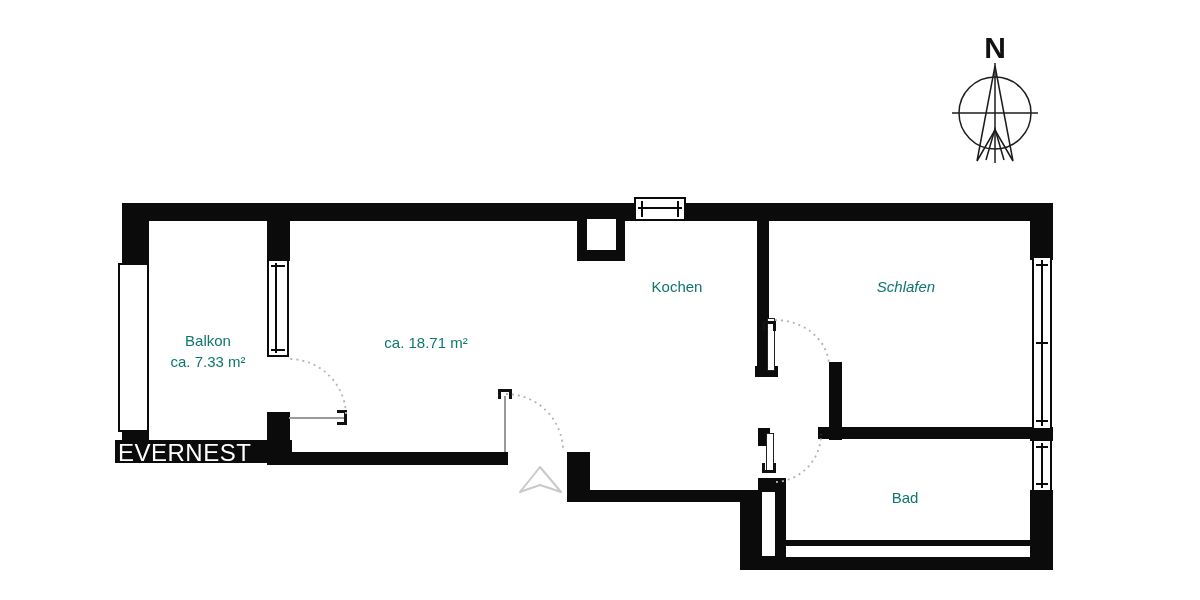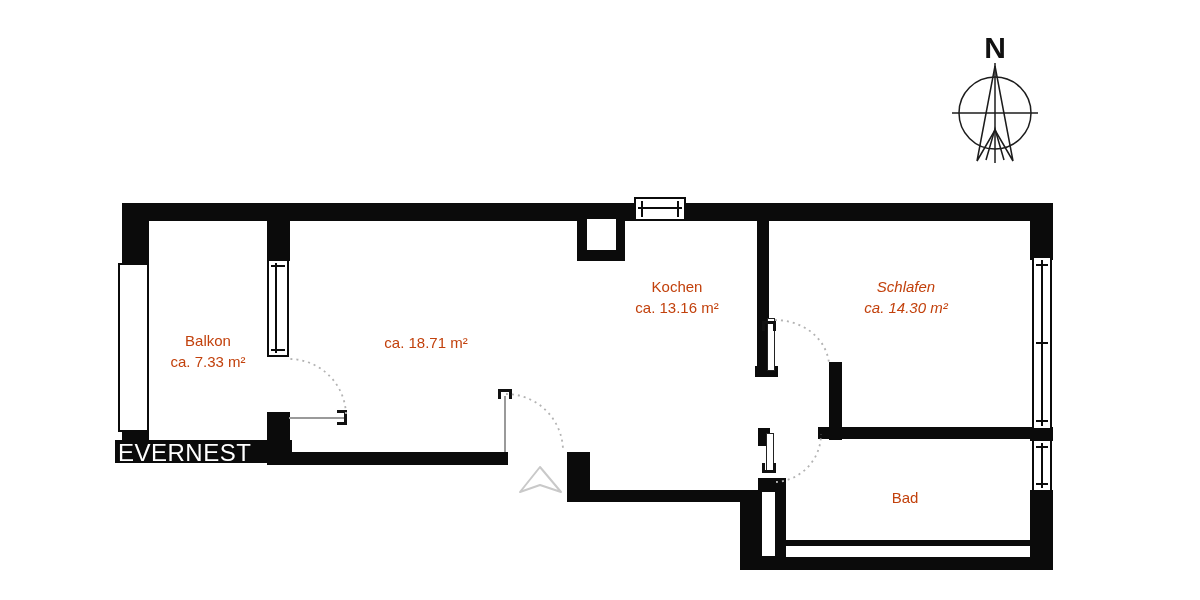--- a/index.html
+++ b/index.html
@@ -12,21 +12,21 @@
   .vtick{position:absolute;left:2px;right:2px;height:2px;background:#0b0b0b;}
   .htick{position:absolute;top:2px;bottom:2px;width:2px;background:#0b0b0b;}
   .railing{position:absolute;background:#ffffff;border:2px solid #0b0b0b;box-sizing:border-box;}
   .leaf-line-h{position:absolute;height:2px;background:#9a9a9a;}
   .leaf-line-v{position:absolute;width:2px;background:#9a9a9a;}
   .leaf{position:absolute;background:#ffffff;border:1px solid #222;box-sizing:border-box;}
   .bracket{position:absolute;box-sizing:border-box;}
   .bk-left-open{border:3px solid #111;border-left:none;}
   .bk-bottom-open{border:3px solid #111;border-bottom:none;}
   .bk-top-open{border:3px solid #111;border-top:none;}
-  .label{position:absolute;width:160px;text-align:center;color:#c2410c;
+  .label{position:absolute;width:160px;text-align:center;color:#0f766e;
          font-size:15px;line-height:21px;}
   .logo{position:absolute;color:#ffffff;font-size:24px;font-weight:400;
         letter-spacing:0.5px;line-height:23px;}
   svg{position:absolute;left:0;top:0;}
 </style>
 </head>
 <body>
 
 <div id="stage">
 
@@ -116,25 +116,23 @@
 
   <div class="label" style="left:128px;top:330px;">
     <div>Balkon</div>
     <div>ca. 7.33 m²</div>
   </div>
   <div class="label" style="left:346px;top:332px;">
     <div>ca. 18.71 m²</div>
   </div>
   <div class="label" style="left:597px;top:276px;">
     <div>Kochen</div>
-    <div>ca. 13.16 m²</div>
   </div>
   <div class="label" style="left:826px;top:276px;font-style:italic;">
     <div>Schlafen</div>
-    <div>ca. 14.30 m²</div>
   </div>
   <div class="label" style="left:825px;top:471px;margin-top:16px;">
     <div>Bad</div>
   </div>
 
   <div class="logo" style="left:118px;top:441px;">EVERNEST</div>
 
 </div>
 
 </body></html>

